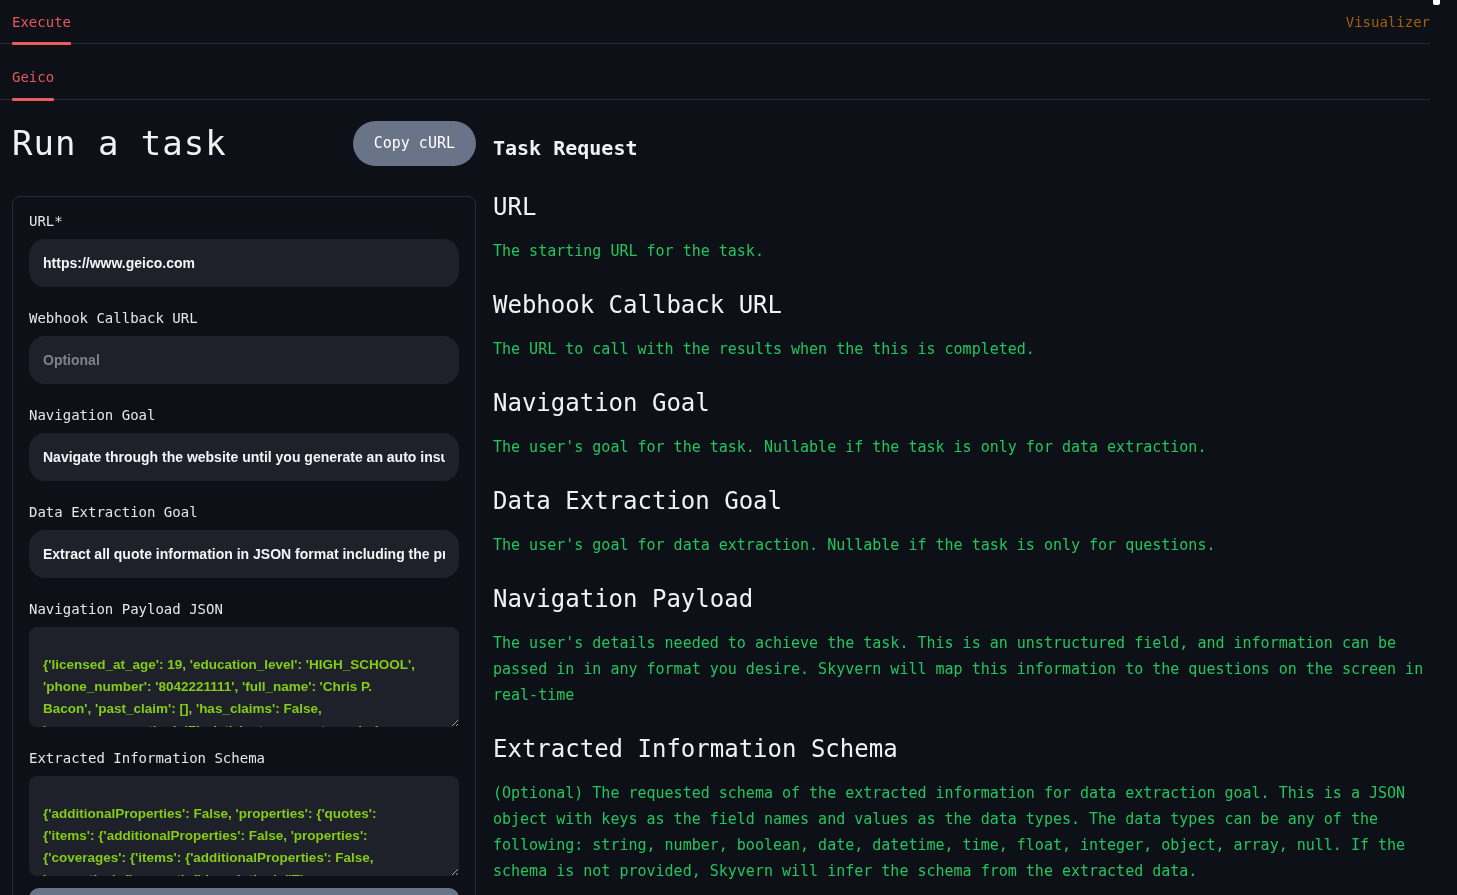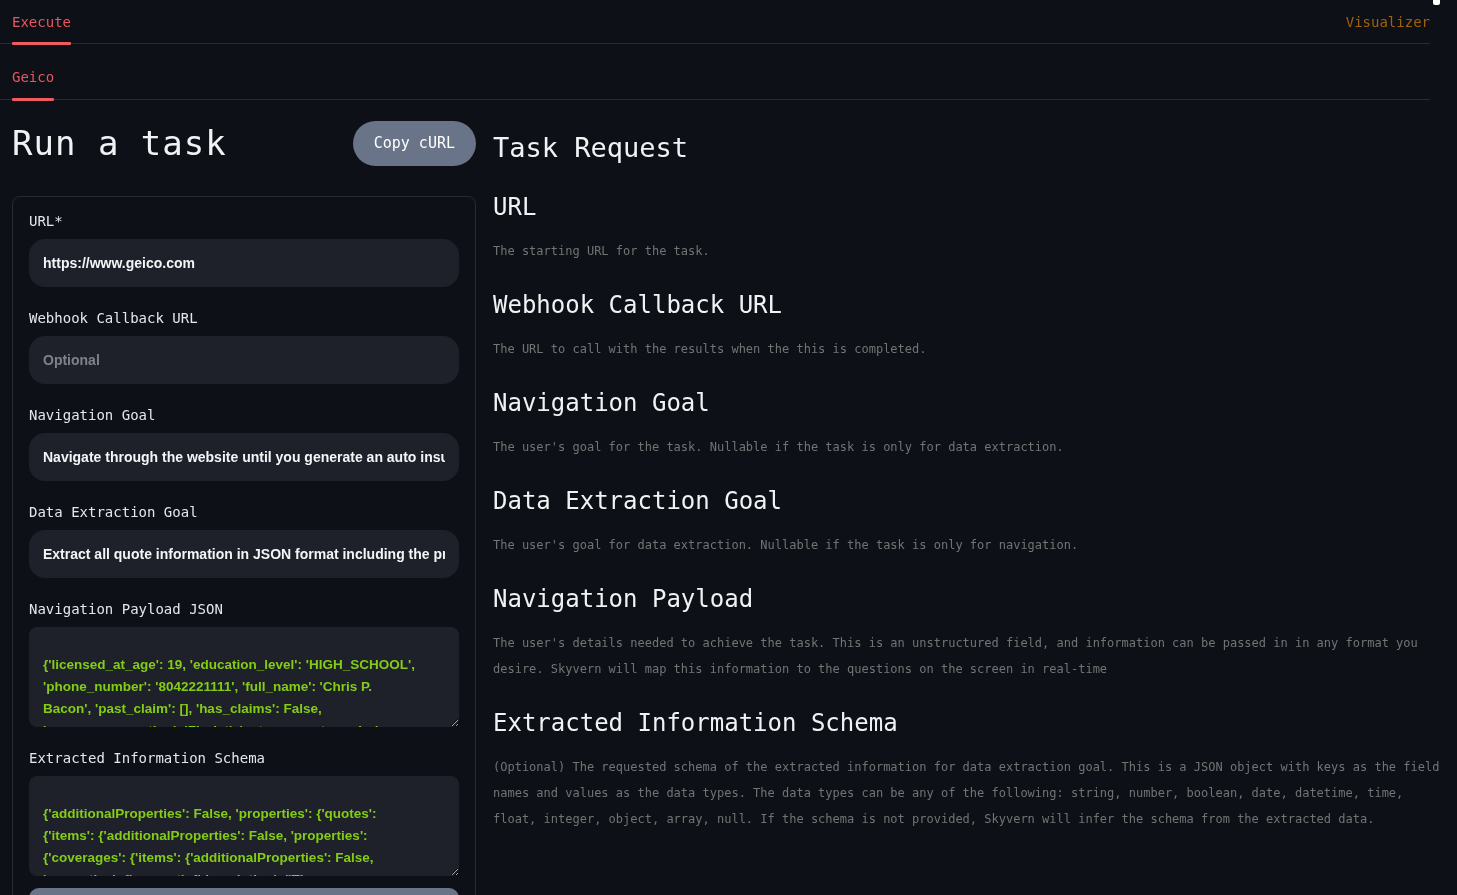--- a/index.html
+++ b/index.html
@@ -80,26 +80,26 @@
     font-family:"Liberation Sans", sans-serif; font-weight:700; font-size:13.5px;
     line-height:22px; color:#84cc16;
     overflow:hidden; resize:vertical; white-space:pre-wrap;
   }
   .btn-execute {
     margin-top:12px; width:100%; height:47px; border-radius:10px;
     font-size:16px; letter-spacing:1px;font-weight:bold;
   }
 
   
-  h2 { font-size:27px; font-weight:400; line-height:36px; color:#f1f2f4; }
+  h2 { font-size:20px; font-weight:700; line-height:36px; color:#f1f2f4; }
   .doc-section { margin-top:26px; }
   .doc-section h3 { font-size:24px; font-weight:400; line-height:30px; color:#f1f2f4; }
   .doc-section p {
-    margin-top:16px; font-size:12px; line-height:26px;
-    color:#737373; max-width:950px;
+    margin-top:16px; font-size:15px; line-height:26px;
+    color:#22c55e; max-width:950px;
   }
 
   
   .scroll-dot {
     position:absolute; left:1433px; top:0; width:7px; height:5px;
     background:#ffffff; border-radius:0 0 2px 2px;
   }
 </style>
 </head>
 <body>
@@ -180,21 +180,21 @@
       <p>The URL to call with the results when the this is completed.</p>
     </div>
 
     <div class="doc-section">
       <h3>Navigation Goal</h3>
       <p>The user's goal for the task. Nullable if the task is only for data extraction.</p>
     </div>
 
     <div class="doc-section">
       <h3>Data Extraction Goal</h3>
-      <p>The user's goal for data extraction. Nullable if the task is only for navigation.</p>
+      <p>The user's goal for data extraction. Nullable if the task is only for questions.</p>
     </div>
 
     <div class="doc-section">
       <h3>Navigation Payload</h3>
       <p>The user's details needed to achieve the task. This is an unstructured field, and information can be passed in in any format you desire. Skyvern will map this information to the questions on the screen in real-time</p>
     </div>
 
     <div class="doc-section">
       <h3>Extracted Information Schema</h3>
       <p>(Optional) The requested schema of the extracted information for data extraction goal. This is a JSON object with keys as the field names and values as the data types. The data types can be any of the following: string, number, boolean, date, datetime, time, float, integer, object, array, null. If the schema is not provided, Skyvern will infer the schema from the extracted data.</p>

